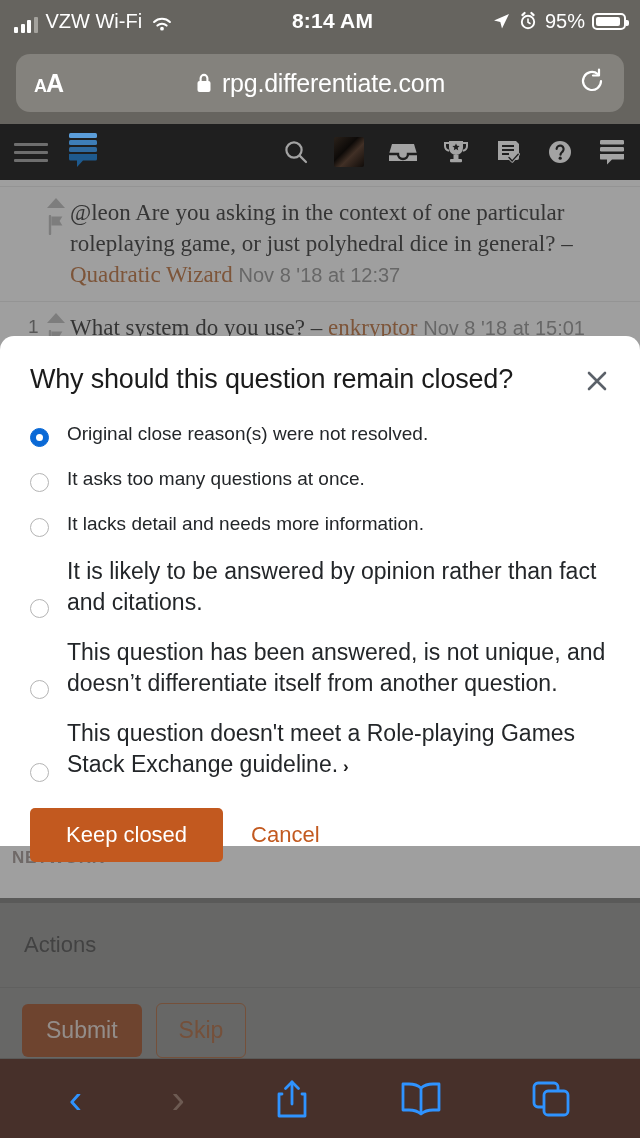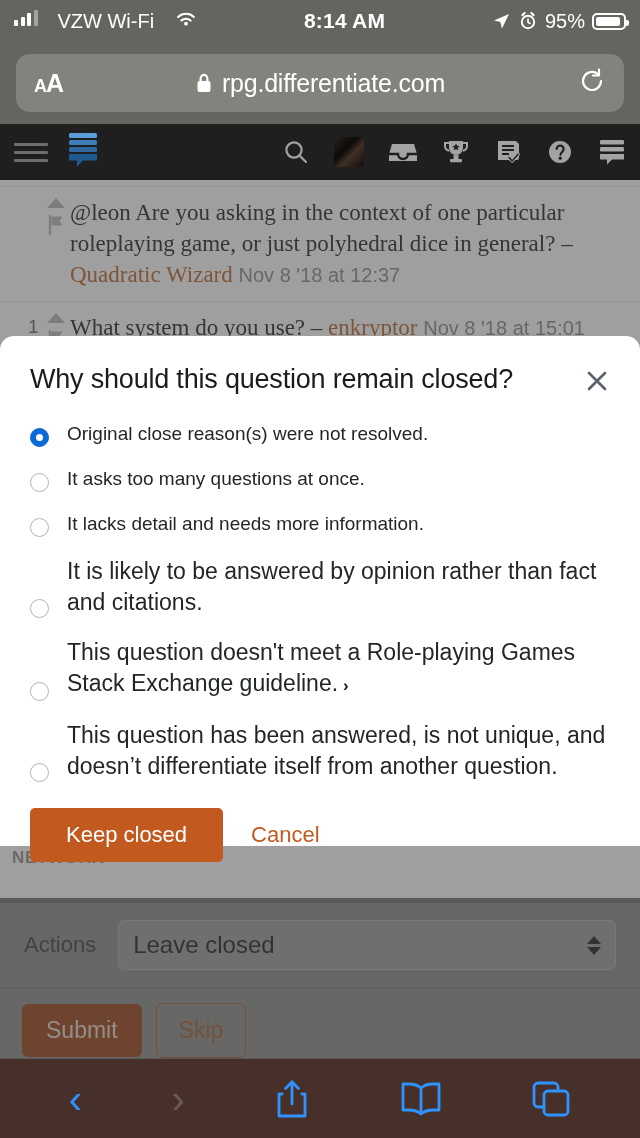--- a/index.html
+++ b/index.html
@@ -10,21 +10,21 @@
     overflow: hidden;
   }
   .screen { position: relative; width: 640px; height: 1138px; }
 
   
   .statusbar {
     position: absolute; top: 0; left: 0; width: 640px; height: 42px;
     background: #66645f; color: #fff;
     display: flex; align-items: center; padding: 0 14px;
   }
-  .sb-left { display: flex; align-items: flex-start; gap: 20px; flex: 0 0 auto; }
+  .sb-left { display: flex; align-items: flex-end; gap: 8px; flex: 0 0 auto; }
   .sb-center { flex: 1; text-align: center; font-size: 21px; font-weight: 600; letter-spacing: .2px; }
   .sb-right { display: flex; align-items: center; gap: 7px; flex: 0 0 auto; }
   .bars { display: flex; align-items: flex-end; gap: 2.5px; height: 16px; }
   .bars i { display: block; width: 4px; background: #fff; border-radius: 1px; }
   .bars i:nth-child(1) { height: 6px; }
   .bars i:nth-child(2) { height: 9px; }
   .bars i:nth-child(3) { height: 13px; }
   .bars i:nth-child(4) { height: 16px; background: #a4a29d; }
   .carrier { font-size: 20px; font-weight: 500; }
   .pct { font-size: 20px; font-weight: 500; }
@@ -347,27 +347,20 @@
     </div>
   </div>
 
   <div class="se-footer">
     <div>STACK EXCHANGE</div>
     <div>NETWORK</div>
   </div>
 
   <div class="actions-bar">
     <span class="actions-label">Actions</span>
-    <span class="select">
-      <span>Leave closed</span>
-      <span class="arrows">
-          <i class="up"></i>
-          <i class="dn"></i>
-        </span>
-    </span>
   </div>
 
   <div class="submit-bar">
     <button class="btn-submit">Submit</button>
     <button class="btn-skip">Skip</button>
   </div>
 
   <div class="overlay"></div>
 
   <div class="modal">
@@ -389,25 +382,25 @@
     <div class="opt">
       <span class="radio"></span>
       <span class="txt">It lacks detail and needs more information.</span>
     </div>
     <div class="opt lg">
       <span class="radio"></span>
       <span class="txt">It is likely to be answered by opinion rather than fact and citations.</span>
     </div>
     <div class="opt lg">
       <span class="radio"></span>
-      <span class="txt"><span>This question doesn't meet a Role-playing Games Stack Exchange guideline.</span><span class="chev">›</span></span>
+      <span class="txt">This question has been answered, is not unique, and doesn’t differentiate itself from another question.</span>
     </div>
     <div class="opt lg">
       <span class="radio"></span>
-      <span class="txt">This question has been answered, is not unique, and doesn’t differentiate itself from another question.</span>
+      <span class="txt"><span>This question doesn't meet a Role-playing Games Stack Exchange guideline.</span><span class="chev">›</span></span>
     </div>
 
     <div class="modal-actions">
       <button class="btn-keep">Keep closed</button>
       <button class="btn-cancel">Cancel</button>
     </div>
   </div>
 
   <div class="toolbar">
     <span class="tb chev-nav">‹</span>

